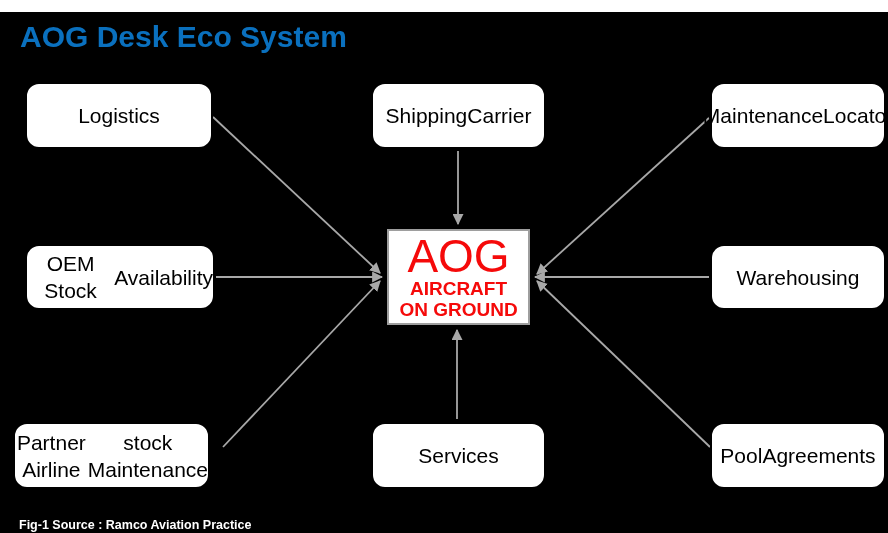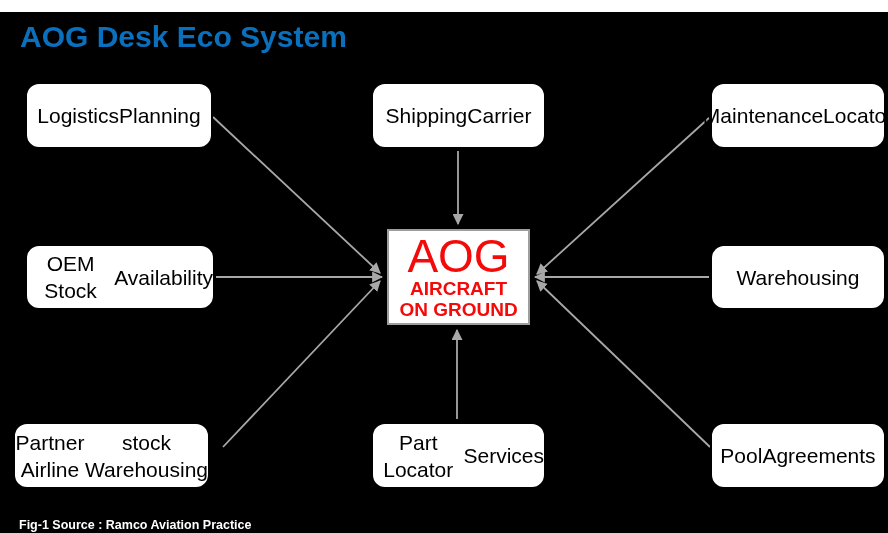--- a/index.html
+++ b/index.html
@@ -103,21 +103,20 @@
     <line class="arrow-line" x1="710" y1="105" x2="537" y2="262" marker-end="url(#ah)"></line>
     <line class="arrow-line" x1="216" y1="265" x2="382" y2="265" marker-end="url(#ah)"></line>
     <line class="arrow-line" x1="709" y1="265" x2="535" y2="265" marker-end="url(#ah)"></line>
     <line class="arrow-line" x1="223" y1="435" x2="380" y2="269" marker-end="url(#ah)"></line>
     <line class="arrow-line" x1="457" y1="407" x2="457" y2="318" marker-end="url(#ah)"></line>
     <line class="arrow-line" x1="710" y1="435" x2="537" y2="269" marker-end="url(#ah)"></line>
   </svg>
 
   <div class="node node-logistics">
     <span>Logistics</span>
-    <span>Planning</span>
   </div>
 
   <div class="node node-shipping">
     <span>Shipping</span>
     <span>Carrier</span>
   </div>
 
   <div class="node node-maintenance">
     <span>Maintenance</span>
     <span>Locator</span>
@@ -128,25 +127,24 @@
     <span>Availability</span>
   </div>
 
   <div class="node node-warehousing">
     <span>Warehousing</span>
     <span></span>
   </div>
 
   <div class="node node-partner">
     <span>Partner Airline</span>
-    <span>stock Warehousing</span>
+    <span>stock Maintenance</span>
   </div>
 
   <div class="node node-partlocator">
-    <span>Part Locator</span>
     <span>Services</span>
   </div>
 
   <div class="node node-pool">
     <span>Pool</span>
     <span>Agreements</span>
   </div>
 
   <div class="center-box">
     <span class="center-acronym">AOG</span>

